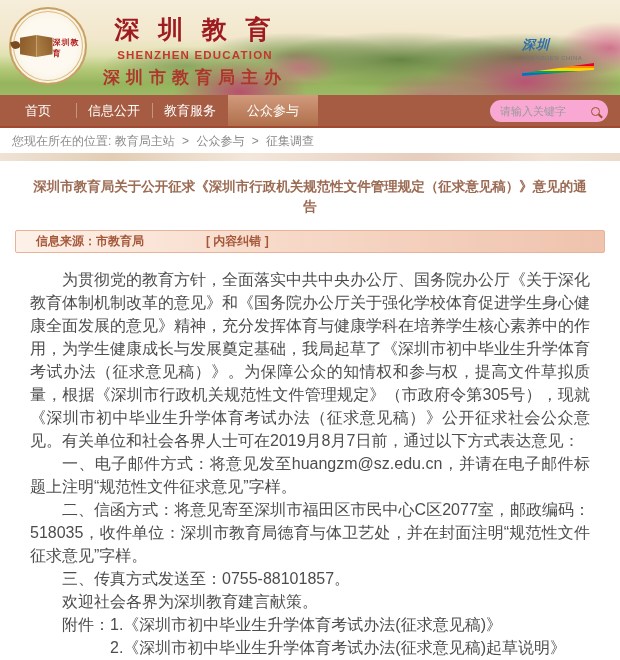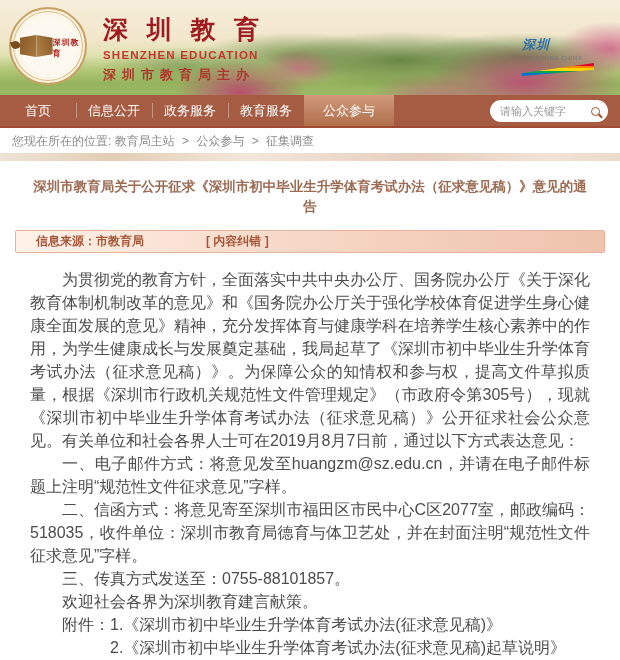--- a/index.html
+++ b/index.html
@@ -23,38 +23,38 @@
   .emblem { position:absolute; left:9px; top:7px; width:78px; height:78px; border-radius:50%;
     background:radial-gradient(circle, #fdf9f0 52%, #f3e6cb 100%);
     border:2px solid #c9a063; box-shadow:inset 0 0 0 2px #fbf4e4, inset 0 0 0 3px #d9bb82;
     display:flex; flex-direction:row; align-items:center; justify-content:center; }
   .bird-icon { width:10px; height:8px; background:#7a4a20; border-radius:0 80% 60% 80%; transform:rotate(-18deg); margin-bottom:2px; }
   .book-icon { width:36px; height:22px; display:flex; }
   .book-icon i { flex:1; display:block; }
   .book-icon .l { background:linear-gradient(105deg, #8a5a28, #a5773e); clip-path:polygon(0 12%, 100% 0, 100% 100%, 0 88%); border-radius:2px 0 0 2px; }
   .book-icon .r { background:linear-gradient(255deg, #8a5a28, #b08448); clip-path:polygon(0 0, 100% 12%, 100% 88%, 0 100%); border-radius:0 2px 2px 0; }
   .emblem-text { font-size:8px; color:#b1201d; letter-spacing:1px; margin-top:3px; font-weight:bold; }
-  .titleblock { position:absolute; left:103px; top:13px; }
+  .titleblock { position:absolute; left:103px; top:13px;text-align:center; }
   .title-cn { font-family:"DejaVu Serif", serif; font-size:25px; font-weight:bold; color:#9e1b20; letter-spacing:5px; }
   .title-en { font-size:11.5px; font-weight:bold; color:#c5372c; letter-spacing:1.2px; margin-top:3px; }
-  .title-host { font-size:13px; color:#ae362c; letter-spacing:6px; margin-top:5px; font-weight:bold; }
+  .title-host { font-size:17px; color:#ae362c; letter-spacing:6px; margin-top:5px; font-weight:bold; }
   .citylogo { position:absolute; right:12px; top:8px; width:86px; }
   .citylogo-cn { font-family:"DejaVu Serif", serif; font-size:13px; font-weight:bold; color:#2e6da8; font-style:italic; letter-spacing:1px;margin-top:28px; }
   .citylogo-en { font-size:6px; color:#777; letter-spacing:.5px; margin-top:1px; }
   .rainbow-icon { width:72px; height:13px; margin-top:2px;
     background:linear-gradient(180deg, #e4002b 0 20%, #ff8a00 20% 40%, #ffd500 40% 60%, #00a651 60% 80%, #0072ce 80% 100%);
     clip-path:polygon(0 78%, 100% 0, 100% 52%, 0 100%); }
 
   
   .nav { height:33px; background:#a65c42; border-bottom:2px solid #a14a31; display:flex; align-items:stretch; position:relative; padding-left:0; }
   .nav-item { width:76px; display:flex; align-items:center; justify-content:center; color:#fff; font-size:13px; cursor:pointer; position:relative; }
   .nav-item + .nav-item::before { content:""; position:absolute; left:0; top:8px; bottom:8px; width:1px; background:rgba(255,255,255,.35); }
   .nav-item.active { background:linear-gradient(180deg, #d09a7c, #b06f4b); width:90px; }
   .nav-item.active::before { display:none; }
-  .search { position:absolute; right:12px; top:5px; width:118px; height:22px; background:#ffffff; border-radius:11px; display:flex; align-items:center; padding:0 8px 0 10px; }
+  .search { position:absolute; right:12px; top:5px; width:118px; height:22px; background:#f9a8d4; border-radius:11px; display:flex; align-items:center; padding:0 8px 0 10px; }
   .search input { flex:1; border:none; outline:none; font-size:11px; color:#666; background:transparent; min-width:0; font-family:"Liberation Sans", sans-serif; }
   .search input::placeholder { color:#999; }
   .mag { width:9px; height:9px; border:1.6px solid #a0522d; border-radius:50%; position:relative; flex:none; cursor:pointer; }
   .mag::after { content:""; position:absolute; width:5px; height:1.6px; background:#a0522d; transform:rotate(45deg); right:-4px; bottom:-2px; }
 
   
   .crumbs { padding:5px 12px 3px; font-size:12px; color:#8a8a8a; }
   .crumbs span { color:#8a8a8a; }
   .crumb-link { cursor:pointer; }
   .sep { margin:0 4px; }
@@ -96,40 +96,39 @@
     <div class="citylogo">
       <div class="citylogo-cn">深圳</div>
       <div class="citylogo-en">SHENZHEN CHINA</div>
       <div class="rainbow-icon"></div>
     </div>
   </div>
 
   <div class="nav">
     <div class="nav-item">首页</div>
     <div class="nav-item">信息公开</div>
-    <div class="nav-item">政务服务</div>
     <div class="nav-item">教育服务</div>
     <div class="nav-item active">公众参与</div>
     <div class="search">
       <input type="text" placeholder="请输入关键字" style="">
       <span class="mag"></span>
     </div>
   </div>
 
   <div class="crumbs">
     <span>您现在所在的位置:</span>
     <span class="crumb-link">教育局主站</span>
     <span class="sep">&gt;</span>
     <span class="crumb-link">公众参与</span>
     <span class="sep">&gt;</span>
     <span class="crumb-link">征集调查</span>
   </div>
   <div class="band"></div>
 
-  <div class="art-title">深圳市教育局关于公开征求《深圳市初中毕业生升学体育考试办法（征求意见稿）》意见的通告</div>
+  <div class="art-title">深圳市教育局关于公开征求《深圳市行政机关规范性文件管理规定（征求意见稿）》意见的通告</div>
 
   <div class="meta">
     <span>信息来源：市教育局</span>
     <span class="meta-fix">[ 内容纠错 ]</span>
   </div>
 
   <div class="body-text">
     <p>为贯彻党的教育方针，全面落实中共中央办公厅、国务院办公厅《关于深化教育体制机制改革的意见》和《国务院办公厅关于强化学校体育促进学生身心健康全面发展的意见》精神，充分发挥体育与健康学科在培养学生核心素养中的作用，为学生健康成长与发展奠定基础，我局起草了《深圳市初中毕业生升学体育考试办法（征求意见稿）》。为保障公众的知情权和参与权，提高文件草拟质量，根据《深圳市行政机关规范性文件管理规定》（市政府令第305号），现就《深圳市初中毕业生升学体育考试办法（征求意见稿）》公开征求社会公众意见。有关单位和社会各界人士可在2019月8月7日前，通过以下方式表达意见：</p>
     <p>一、电子邮件方式：将意见发至huangzm@sz.edu.cn，并请在电子邮件标题上注明“规范性文件征求意见”字样。</p>
     <p>二、信函方式：将意见寄至深圳市福田区市民中心C区2077室，邮政编码：518035，收件单位：深圳市教育局德育与体卫艺处，并在封面注明“规范性文件征求意见”字样。</p>

